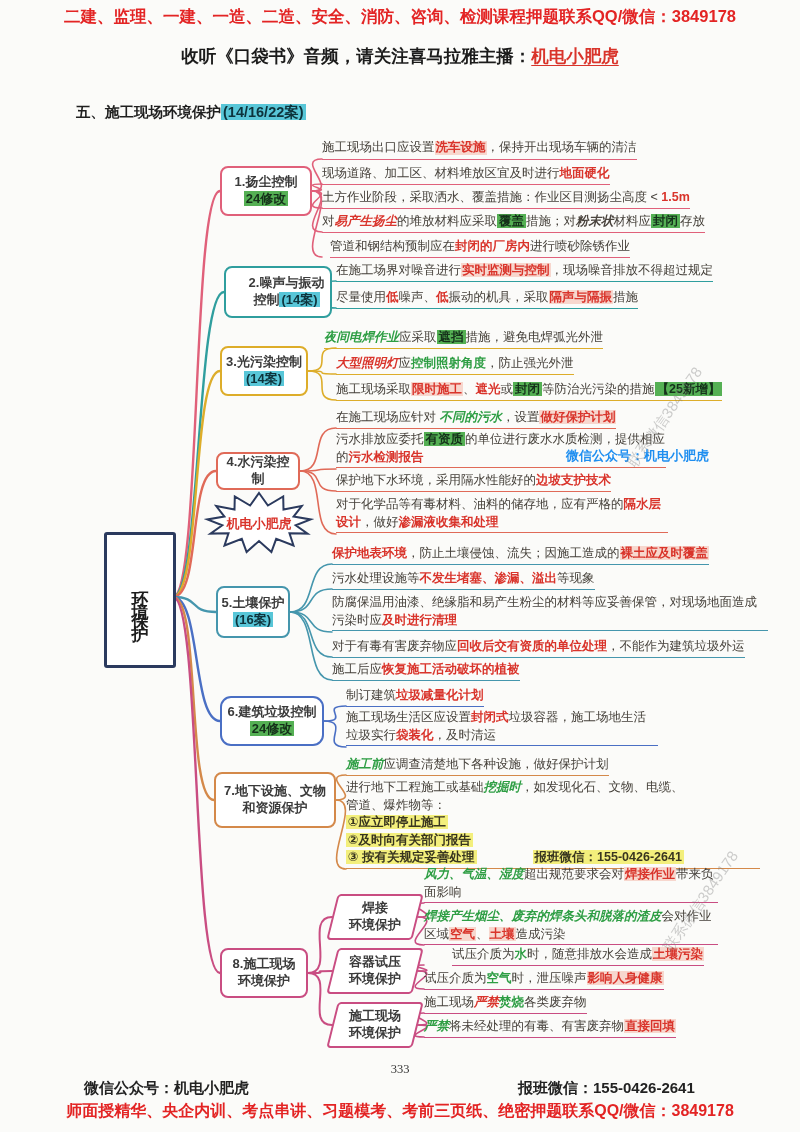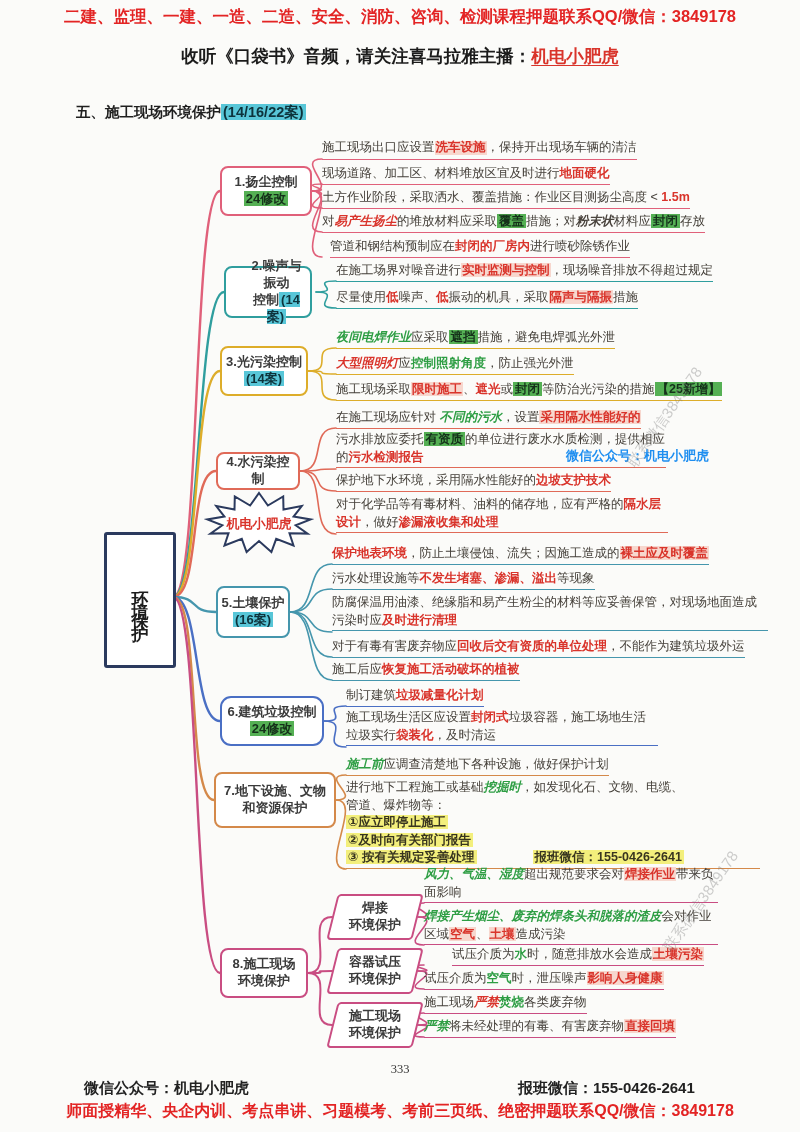--- a/index.html
+++ b/index.html
@@ -106,43 +106,43 @@
         <div class="inner">
           <div><span class="seg-t">1.扬尘控制</span></div>
           <div><span class="seg-gb">24修改</span></div>
         </div>
       </div>
       <div class="leaf" style="left: 322px; top: 140px; border-bottom-color: rgb(224, 96, 122); font-family: Liberation Mono, monospace;"><span class="seg-b">施工现场出口应设置</span><span class="seg-rb">洗车设施</span><span class="seg-b">，保持开出现场车辆的清洁</span></div>
       <div class="leaf" style="left: 322px; top: 165px; border-bottom-color: rgb(224, 96, 122);"><span class="seg-b">现场道路、加工区、材料堆放区宜及时进行</span><span class="seg-r">地面硬化</span></div>
       <div class="leaf" style="left: 322px; top: 189px; border-bottom-color: rgb(224, 96, 122);"><span class="seg-b">土方作业阶段，采取洒水、覆盖措施：作业区目测扬尘高度 &lt; </span><span class="seg-r">1.5m</span></div>
       <div class="leaf" style="left: 322px; top: 213px; border-bottom-color: rgb(224, 96, 122);"><span class="seg-b">对</span><span class="seg-ri">易产生扬尘</span><span class="seg-b">的堆放材料应采取</span><span class="seg-gb">覆盖</span><span class="seg-b">措施；对</span><span class="seg-di">粉末状</span><span class="seg-b">材料应</span><span class="seg-gb">封闭</span><span class="seg-b">存放</span></div>
       <div class="leaf" style="left: 322px; top: 238px; border-bottom-color: rgb(224, 96, 122); margin-left: 8px;"><span class="seg-b">管道和钢结构预制应在</span><span class="seg-r">封闭的厂房内</span><span class="seg-b">进行喷砂除锈作业</span></div>
-      <div class="box" style="left: 224px; top: 266px; width: 88px; height: 52px; border-color: rgb(47, 158, 158); padding-left: 20px;">
+      <div class="box" style="left: 224px; top: 266px; width: 108px; height: 52px; border-color: rgb(47, 158, 158); padding-left: 20px;">
         <div class="inner">
           <div><span class="seg-t">2.噪声与振动</span></div>
           <div><span class="seg-t">控制</span><span class="seg-cy">(14案)</span></div>
         </div>
       </div>
       <div class="leaf" style="left: 336px; top: 262px; border-bottom-color: rgb(47, 158, 158);"><span class="seg-b">在施工场界对噪音进行</span><span class="seg-rb">实时监测与控制</span><span class="seg-b">，现场噪音排放不得超过规定</span></div>
       <div class="leaf" style="left: 336px; top: 289px; border-bottom-color: rgb(47, 158, 158);"><span class="seg-b">尽量使用</span><span class="seg-r">低</span><span class="seg-b">噪声、</span><span class="seg-r">低</span><span class="seg-b">振动的机具，采取</span><span class="seg-rb">隔声与隔振</span><span class="seg-b">措施</span></div>
       <div class="box" style="left: 220px; top: 346px; width: 88px; height: 50px; border-color: rgb(221, 173, 42);">
         <div class="inner">
           <div><span class="seg-t">3.光污染控制</span></div>
           <div><span class="seg-cy">(14案)</span></div>
         </div>
       </div>
-      <div class="leaf" style="left: 336px; top: 329px; border-bottom-color: rgb(221, 173, 42);"><span class="seg-gi">夜间电焊作业</span><span class="seg-b">应采取</span><span class="seg-gb">遮挡</span><span class="seg-b">措施，避免电焊弧光外泄</span></div>
+      <div class="leaf" style="left: 324px; top: 329px; border-bottom-color: rgb(221, 173, 42);"><span class="seg-gi">夜间电焊作业</span><span class="seg-b">应采取</span><span class="seg-gb">遮挡</span><span class="seg-b">措施，避免电焊弧光外泄</span></div>
       <div class="leaf" style="left: 336px; top: 355px; border-bottom-color: rgb(221, 173, 42);"><span class="seg-ri">大型照明灯</span><span class="seg-b">应</span><span class="seg-g">控制照射角度</span><span class="seg-b">，防止强光外泄</span></div>
       <div class="leaf" style="left: 336px; top: 381px; border-bottom-color: rgb(221, 173, 42);"><span class="seg-b">施工现场采取</span><span class="seg-rb">限时施工</span><span class="seg-b">、</span><span class="seg-r">遮光</span><span class="seg-b">或</span><span class="seg-gb">封闭</span><span class="seg-b">等防治光污染的措施</span><span class="seg-gb">【25新增】</span></div>
       <div class="box" style="left: 216px; top: 452px; width: 84px; height: 38px; border-color: rgb(224, 106, 88);">
         <div class="inner">
           <div><span class="seg-t">4.水污染控制</span></div>
         </div>
       </div>
-      <div class="leaf" style="left: 336px; top: 409px; border-bottom-color: rgb(224, 106, 88);"><span class="seg-b">在施工现场应针对 </span><span class="seg-gi">不同的污水</span><span class="seg-b">，设置</span><span class="seg-rb">采用隔水性能好的</span></div>
+      <div class="leaf" style="left: 336px; top: 409px; border-bottom-color: rgb(224, 106, 88);"><span class="seg-b">在施工现场应针对 </span><span class="seg-gi">不同的污水</span><span class="seg-b">，设置</span><span class="seg-rb">做好保护计划</span></div>
       <div class="leaf wrap" style="left: 336px; top: 431px; width: 330px; border-bottom-color: rgb(224, 106, 88);"><span class="seg-b">污水排放应委托</span><span class="seg-gb">有资质</span><span class="seg-b">的单位进行废水水质检测，提供相应的</span><span class="seg-r">污水检测报告</span></div>
       <div class="leaf" style="left: 336px; top: 472px; border-bottom-color: rgb(224, 106, 88);"><span class="seg-b">保护地下水环境，采用隔水性能好的</span><span class="seg-r">边坡支护技术</span></div>
       <div class="leaf wrap" style="left: 336px; top: 496px; width: 332px; border-bottom-color: rgb(224, 106, 88);"><span class="seg-b">对于化学品等有毒材料、油料的储存地，应有严格的</span><span class="seg-r">隔水层设计</span><span class="seg-b">，做好</span><span class="seg-r">渗漏液收集和处理</span></div>
       <div class="box" style="left: 216px; top: 586px; width: 74px; height: 52px; border-color: rgb(69, 150, 173);">
         <div class="inner">
           <div><span class="seg-t">5.土壤保护</span></div>
           <div><span class="seg-cy">(16案)</span></div>
         </div>
       </div>
       <div class="leaf" style="left: 332px; top: 545px; border-bottom-color: rgb(69, 150, 173);"><span class="seg-r">保护地表环境</span><span class="seg-b">，防止土壤侵蚀、流失；因施工造成的</span><span class="seg-rb">裸土应及时覆盖</span></div>

